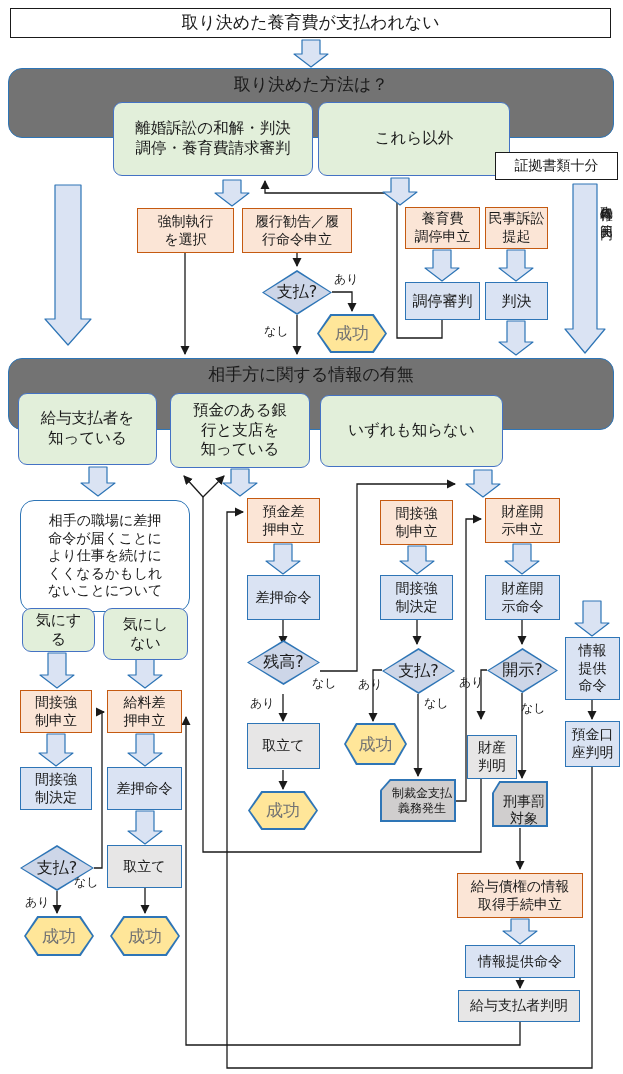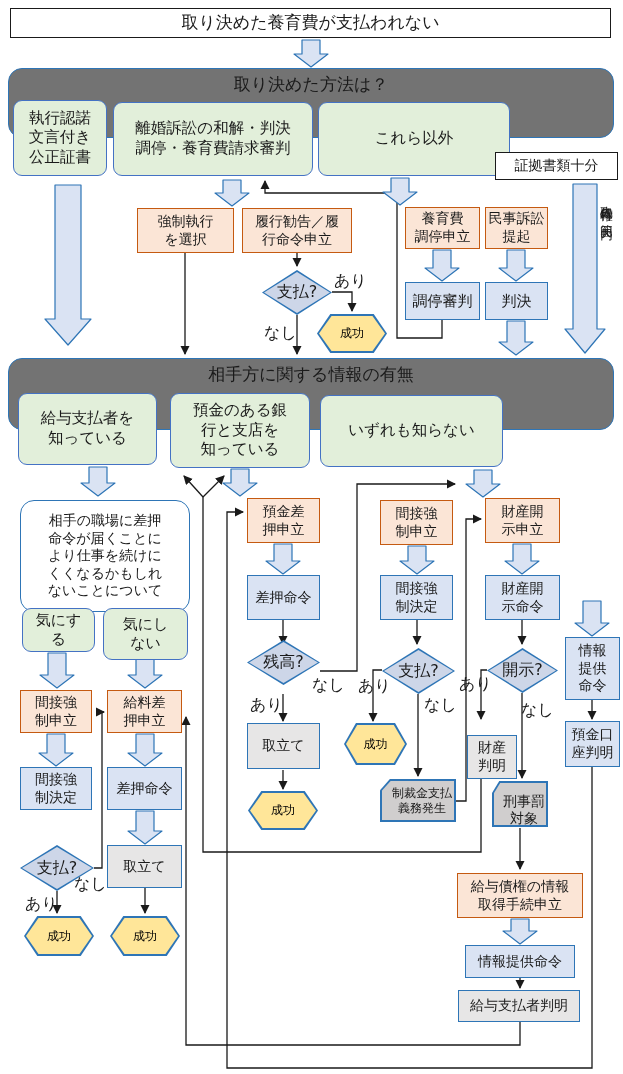--- a/index.html
+++ b/index.html
@@ -25,30 +25,30 @@
               clip-path:polygon(50% 0,100% 50%,50% 100%,0 50%);}
   .diamond .t{position:absolute;inset:0;display:flex;align-items:center;justify-content:center;
               font-size:16px;text-align:center;}
   
   .hex{position:absolute;z-index:2;}
   .hex .o{position:absolute;inset:0;background:#2e75b6;
           clip-path:polygon(19% 0,81% 0,100% 50%,81% 100%,19% 100%,0 50%);}
   .hex .i{position:absolute;inset:2px;background:#ffe699;
           clip-path:polygon(19% 0,81% 0,100% 50%,81% 100%,19% 100%,0 50%);}
   .hex .t{position:absolute;inset:0;display:flex;align-items:center;justify-content:center;
-          font-size:12px;color:#000000;text-align:right;}
+          font-size:17px;color:#737373;text-align:right;}
   
   .card{position:absolute;z-index:2;}
   .card .o{position:absolute;inset:0;background:#2e75b6;
            clip-path:polygon(0 26%,13% 0,100% 0,100% 100%,0 100%);}
   .card .i{position:absolute;inset:1.6px;background:#d0cece;
            clip-path:polygon(0 26%,13% 0,100% 0,100% 100%,0 100%);}
   .card .t{position:absolute;inset:0;display:flex;align-items:center;justify-content:center;
            text-align:center;white-space:pre-line;line-height:1.25;padding-left:8px;}
-  .lbl{position:absolute;z-index:3;font-size:16px;}
+  .lbl{position:absolute;z-index:3;font-size:12px;}
   .f17{font-size:17px;} .f16{font-size:15.5px;} .f15{font-size:15px;} .f14{font-size:14px;}
   .f13{font-size:14px;margin-top:12px;} .f12{font-size:12px;}
   .vert{writing-mode:vertical-rl;text-orientation:upright;letter-spacing:1px;
         line-height:1;font-size:12.5px;z-index:2;position:absolute;}
 </style>
 </head>
 <body>
 
 <div id="stage">
 
@@ -110,23 +110,20 @@
         <polygon points="583,601 601,601 601,623 609,623 592,636 575,623 583,623" fill="#dae3f3" stroke="#2e75b6" stroke-width="1.2" stroke-linejoin="round"></polygon>
         <polygon points="511,919 529,919 529,931 537,931 520,944 503,931 511,931" fill="#dae3f3" stroke="#2e75b6" stroke-width="1.2" stroke-linejoin="round"></polygon>
       </g>
   </svg>
 
   <div class="node plain f17" style="left:10px;top:8px;width:601px;height:30px;">取り決めた養育費が支払われない</div>
 
   <div class="node container" style="left:8px;top:68px;width:606px;height:70px;">
        <span class="t f17">取り決めた方法は？</span></div>
 
-  <div class="node green f16" style="left:13px;top:100px;width:94px;height:76px;">執行認諾
-文言付き
-公正証書</div>
   <div class="node green f16" style="left:113px;top:102px;width:200px;height:74px;">離婚訴訟の和解・判決
 調停・養育費請求審判</div>
   <div class="node green f16" style="left:318px;top:102px;width:192px;height:74px;">これら以外</div>
   <div class="node plain f14" style="left:495px;top:152px;width:123px;height:28px;">証拠書類十分</div>
 
   <div class="node orange f14" style="left:137px;top:208px;width:97px;height:45px;">強制執行
 を選択</div>
   <div class="node orange f14" style="left:242px;top:208px;width:110px;height:45px;">履行勧告／履
 行命令申立</div>
 

